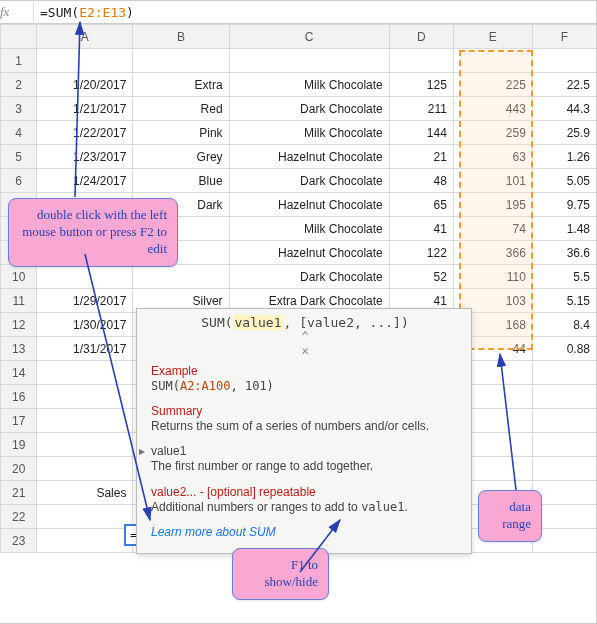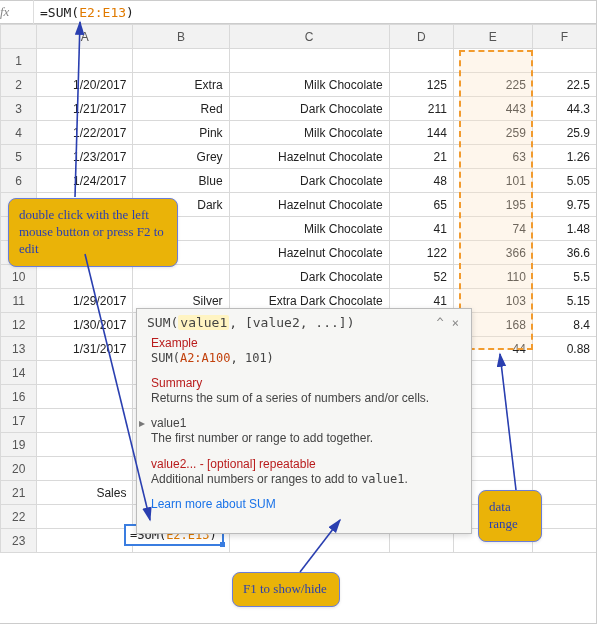--- a/index.html
+++ b/index.html
@@ -117,43 +117,43 @@
     border: 1px solid #bbb;
     background: #f6f6f4;
     box-shadow: 0 2px 6px rgba(0,0,0,0.15);
     font-size: 12px;
     color: #444;
   }
   .fn-tip .tip-header {
     padding: 6px 8px 4px 10px;
     font-family: "Consolas","Menlo",monospace;
     font-size: 13px;
-    display:flex; align-items:center;
+    display:flex; align-items:center;flex-direction:column;
   }
   .fn-tip .tip-header .sig { flex:1; }
   .fn-tip .tip-header .v1 { background:#fff4c2; padding:0 2px; border-radius:2px; }
   .fn-tip .chev, .fn-tip .close { color:#888; cursor:pointer; padding:0 4px; font-size:12px; }
   .fn-tip .section { padding: 2px 10px 8px 14px; }
   .fn-tip .sec-title { color:#b91c1c; font-size:12px; }
   .fn-tip .mono { font-family:"Consolas","Menlo",monospace; }
   .fn-tip .body { color:#444; line-height:1.35; }
   .fn-tip .link { color:#1a73e8; cursor:pointer; }
 
   
   .callout {
     position: absolute;
-    background: #eab308;
+    background: #f9a8d4;
     border: 1px solid #6a7dd8;
     border-radius: 8px;
     padding: 8px 10px;
     color: #2a3fb0;
     font-family: "Comic Sans MS","Segoe Script",cursive;
     font-size: 13px;
     line-height: 1.3;
-    text-align: left;
+    text-align: right;
     box-shadow: 0 1px 3px rgba(0,0,0,0.1);
   }
 
   
   svg.overlay {
     position: absolute;
     left: 0; top: 0;
     width: 597px; height: 624px;
     pointer-events: none;
   }
@@ -414,28 +414,28 @@
     <span class="side-expand" style="position:absolute; left:2px;">▸</span>
     <div class="sec-title" style="color:#444">value1</div>
     <div class="body">The first number or range to add together.</div>
   </div>
   <div class="section">
     <div class="sec-title">value2... - [optional] repeatable</div>
     <div class="body">
       <span>Additional numbers or ranges to add to </span><span class="mono">value1</span><span>.</span>
     </div>
   </div>
-  <div class="section" style="padding-bottom:22px;">
+  <div class="section" style="padding-bottom:14px;font-style:italic;">
     <span class="link">Learn more about SUM</span>
   </div>
 </div>
 
 <div class="callout" style="left:8px; top:198px; width:170px;">double click with the left mouse button or press F2 to edit</div>
 <div class="callout" style="left:478px; top:490px; width:64px;">data range</div>
-<div class="callout" style="left:232px; top:572px; width:108px;">F1 to show/hide</div>
+<div class="callout" style="left:232px; top:548px; width:97px;">F1 to show/hide</div>
 
 <svg class="overlay">
   <defs>
     <marker id="ah" markerWidth="10" markerHeight="10" refX="8" refY="3" orient="auto">
       <path d="M0,0 L9,3 L0,6 Z" fill="#2a3fb0"></path>
     </marker>
   </defs>
 
   <line x1="75" y1="197" x2="80" y2="22" stroke="#2a3fb0" stroke-width="1.6" marker-end="url(#ah)"></line>
 

